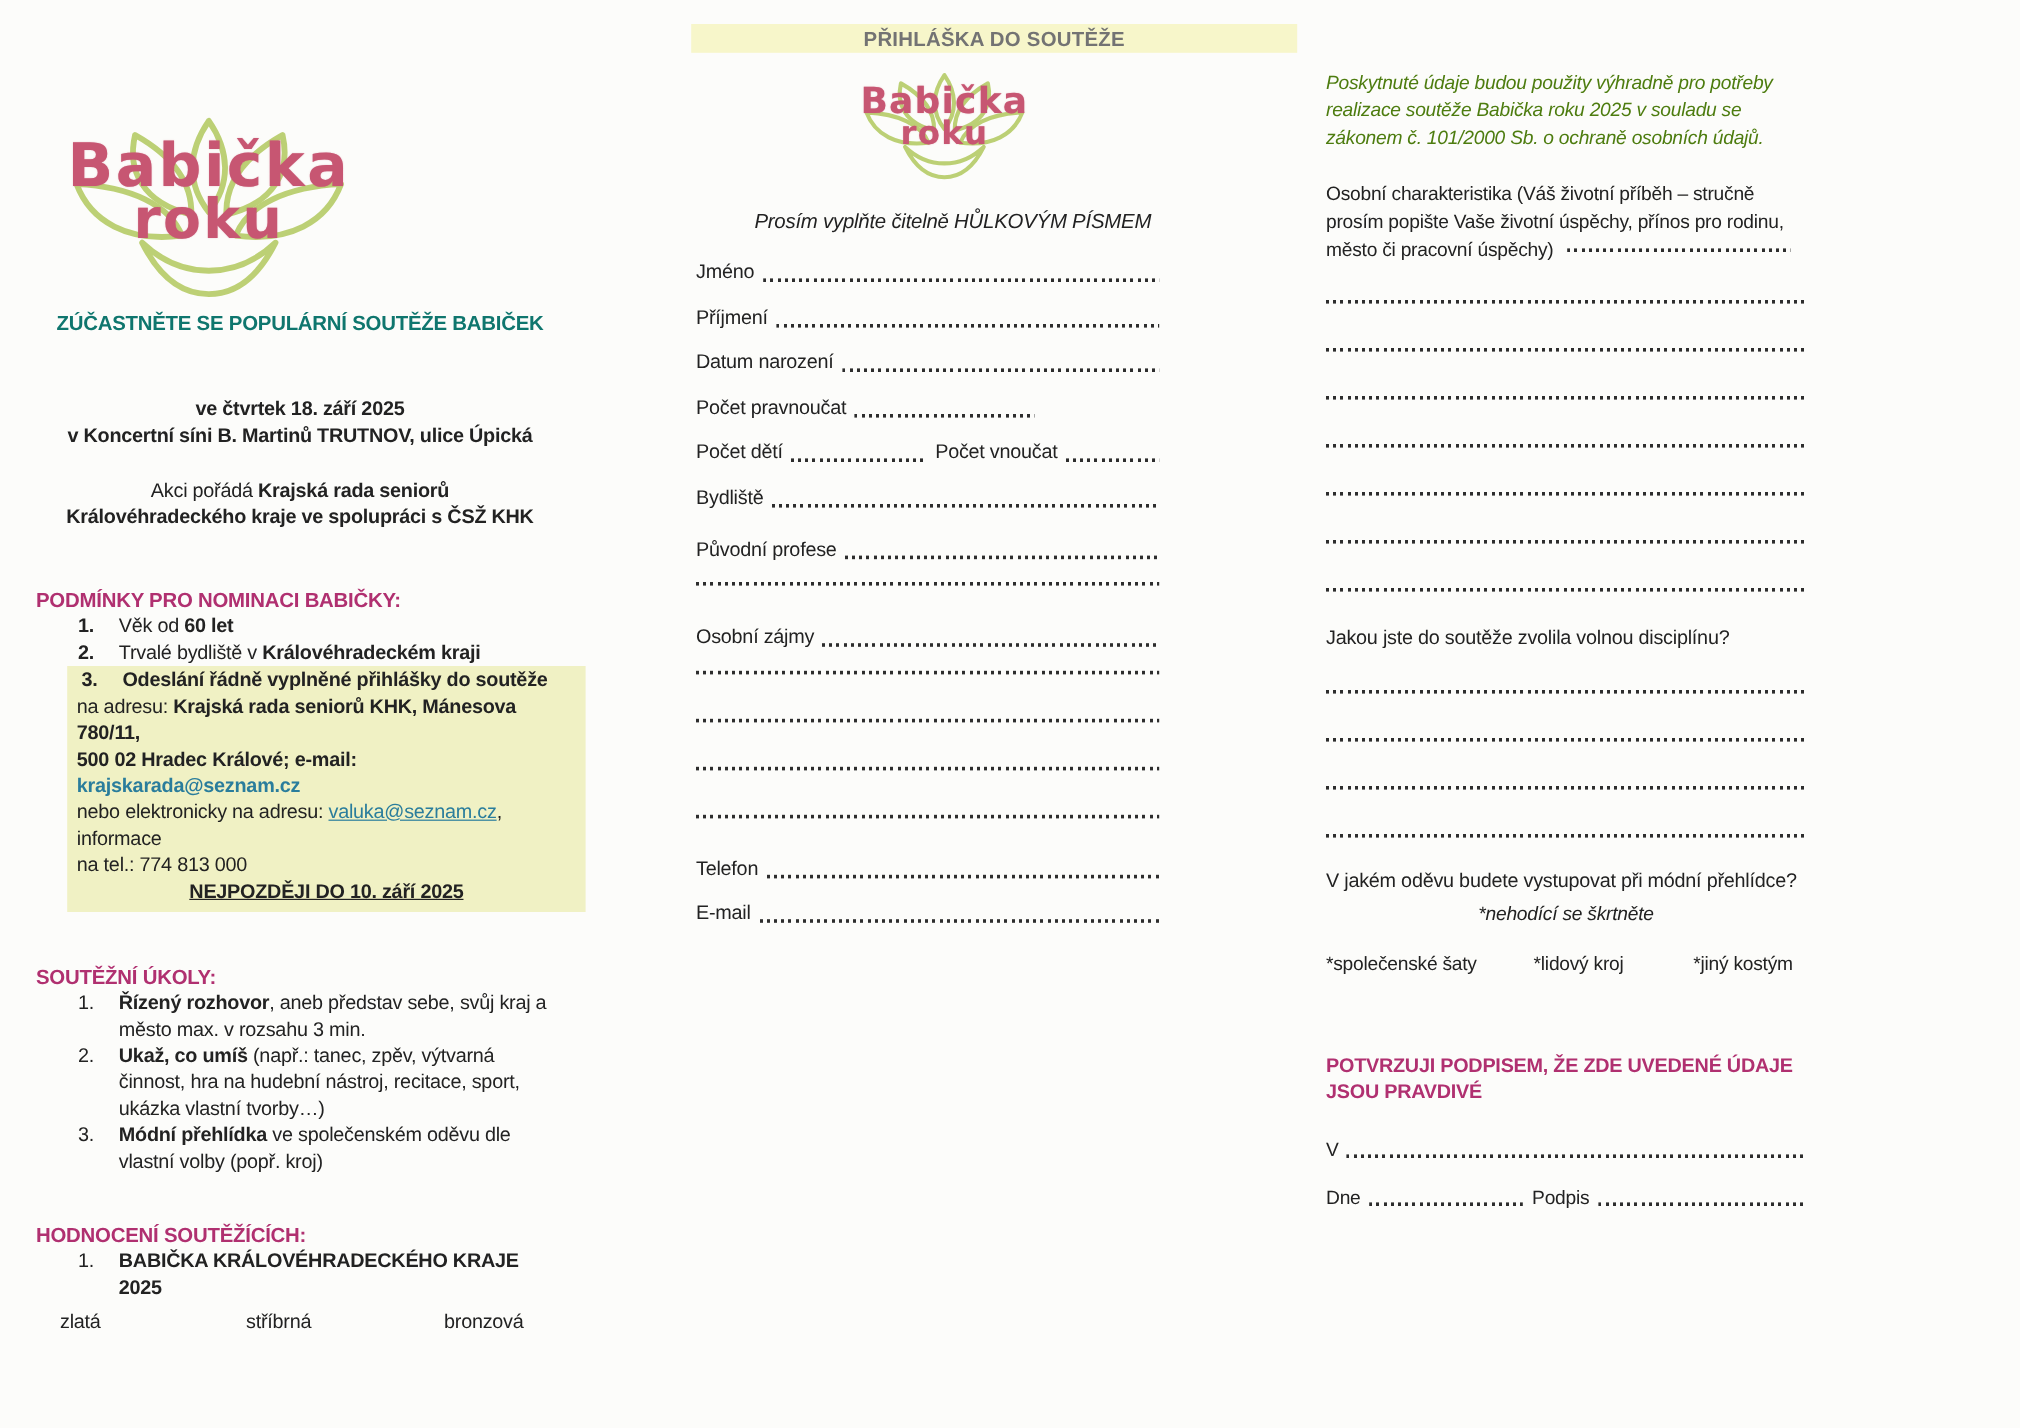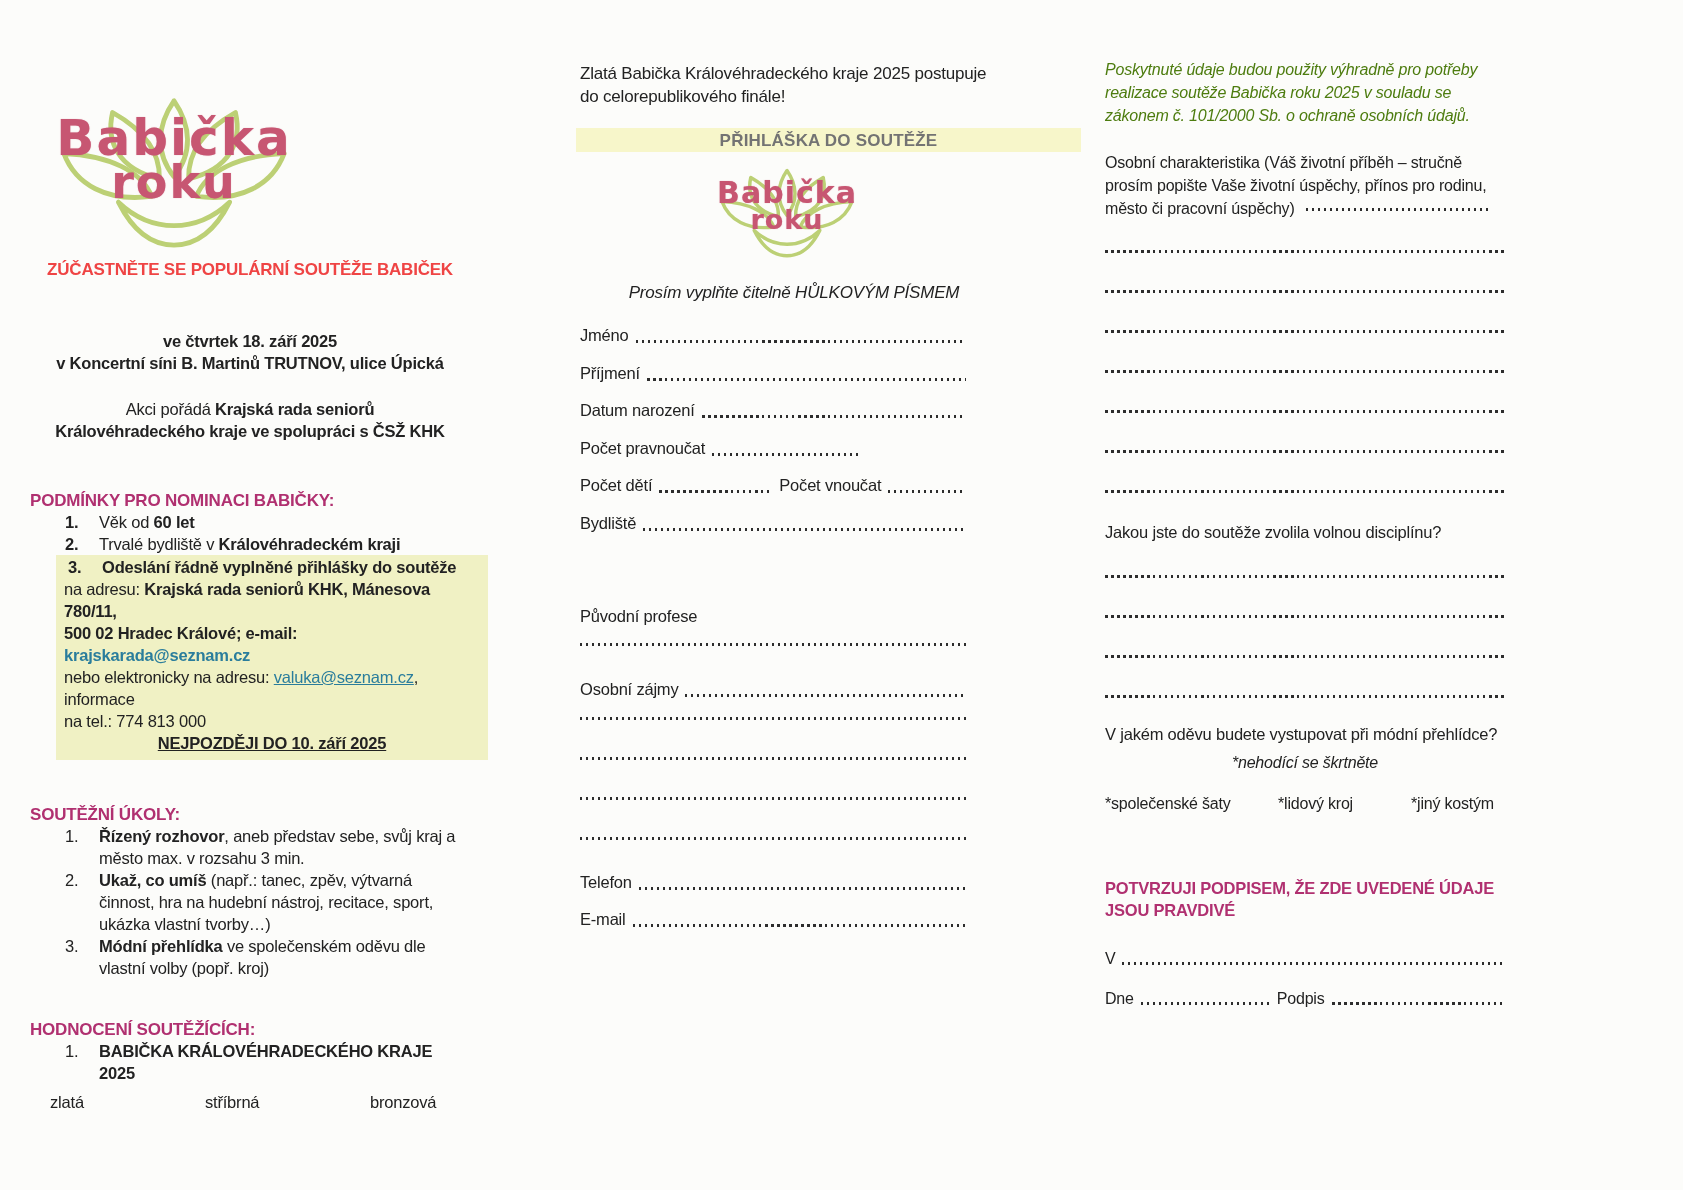--- a/index.html
+++ b/index.html
@@ -27,21 +27,21 @@
   .logo-line1,.logo-line2{
     position:absolute;left:0;width:100%;text-align:center;
     font-family:"DejaVu Sans",sans-serif;font-weight:bold;color:#c75672;
     letter-spacing:2px;line-height:1;text-shadow:0 0 1px rgba(199,86,114,.55);
   }
   .logo-large .logo-line1{top:20px;font-size:50px;}
   .logo-large .logo-line2{top:66px;font-size:46px;}
   .logo-small .logo-line1{top:12px;font-size:30px;letter-spacing:1px;}
   .logo-small .logo-line2{top:40px;font-size:27px;letter-spacing:1px;}
 
-  .tagline{margin-top:10px;width:440px;text-align:center;color:#ef4444;font-weight:bold;font-size:17px;}
+  .tagline{margin-top:10px;width:440px;text-align:center;color:#0f766e;font-weight:bold;font-size:17px;}
   .event{margin-top:50px;width:440px;text-align:center;line-height:22px;}
   .event .org{margin-top:24px;}
   .sec-heading{margin-top:48px;}
   .h2gap{margin-top:44px;}
   .h3gap{margin-top:40px;}
 
   .num-row{display:flex;line-height:22px;margin-left:35px;}
   .num{width:34px;flex:none;}
   .itext{flex:1;max-width:372px;}
 
@@ -62,21 +62,21 @@
 
   .fields{margin-top:22px;}
   .frow{display:flex;align-items:baseline;height:21px;margin-bottom:16.5px;padding-right:42px;}
   .frow .lbl{white-space:nowrap;}
   .dots{display:inline-block;height:3px;align-self:flex-end;margin:0 0 3px 7px;
         background-image:repeating-linear-gradient(to right,#2d2d2d 0 2.5px,transparent 2.5px 6px);}
   .dots.grow{flex:1;}
   .dotline{height:3px;margin-right:42px;
         background-image:repeating-linear-gradient(to right,#2d2d2d 0 2.5px,transparent 2.5px 6px);}
   .col-right .dotline{margin-right:0;}
-  .gap50{margin-top:72px;flex-direction:column;}
+  .gap50{margin-top:22px;}
 
   
   .privacy{margin-top:58px;font-style:italic;color:#4d7c0f;}
   .charact{margin-top:24px;}
   .rlines1 .dotline{margin-top:37px;}
   .rlines1 .dotline:first-child{margin-top:30px;}
   .q1{margin-top:28px;font-size:16.5px;}
   .rlines2 .dotline{margin-top:37px;}
   .rlines2 .dotline:first-child{margin-top:31px;}
   .q2{margin-top:25px;font-size:16.5px;}
@@ -169,21 +169,20 @@
     </div>
     <div class="medals">
       <span>zlatá</span>
       <span>stříbrná</span>
       <span>bronzová</span>
     </div>
   </div>
 
   <div class="col-mid">
 
-    <div class="intro">Zlatá Babička Královéhradeckého kraje 2025 postupuje do celorepublikového finále!</div>
 
     <div class="band">PŘIHLÁŠKA DO SOUTĚŽE</div>
 
     <div class="logo-wrap logo-small">
       <svg width="190" height="92" viewBox="0 0 250 160">
         <g fill="none" stroke="#b9ce6e" stroke-width="6" stroke-linejoin="round" stroke-linecap="round" opacity="0.95">
           <path d="M125 8 C107 34 106 62 125 86 C144 62 143 34 125 8 Z"></path>
           <path d="M62 20 C55 50 68 78 110 88 C111 60 94 38 62 20 Z"></path>
           <path d="M188 20 C195 50 182 78 140 88 C139 60 156 38 188 20 Z"></path>
           <path d="M12 62 C24 94 56 112 102 106 C92 80 58 64 12 62 Z"></path>

